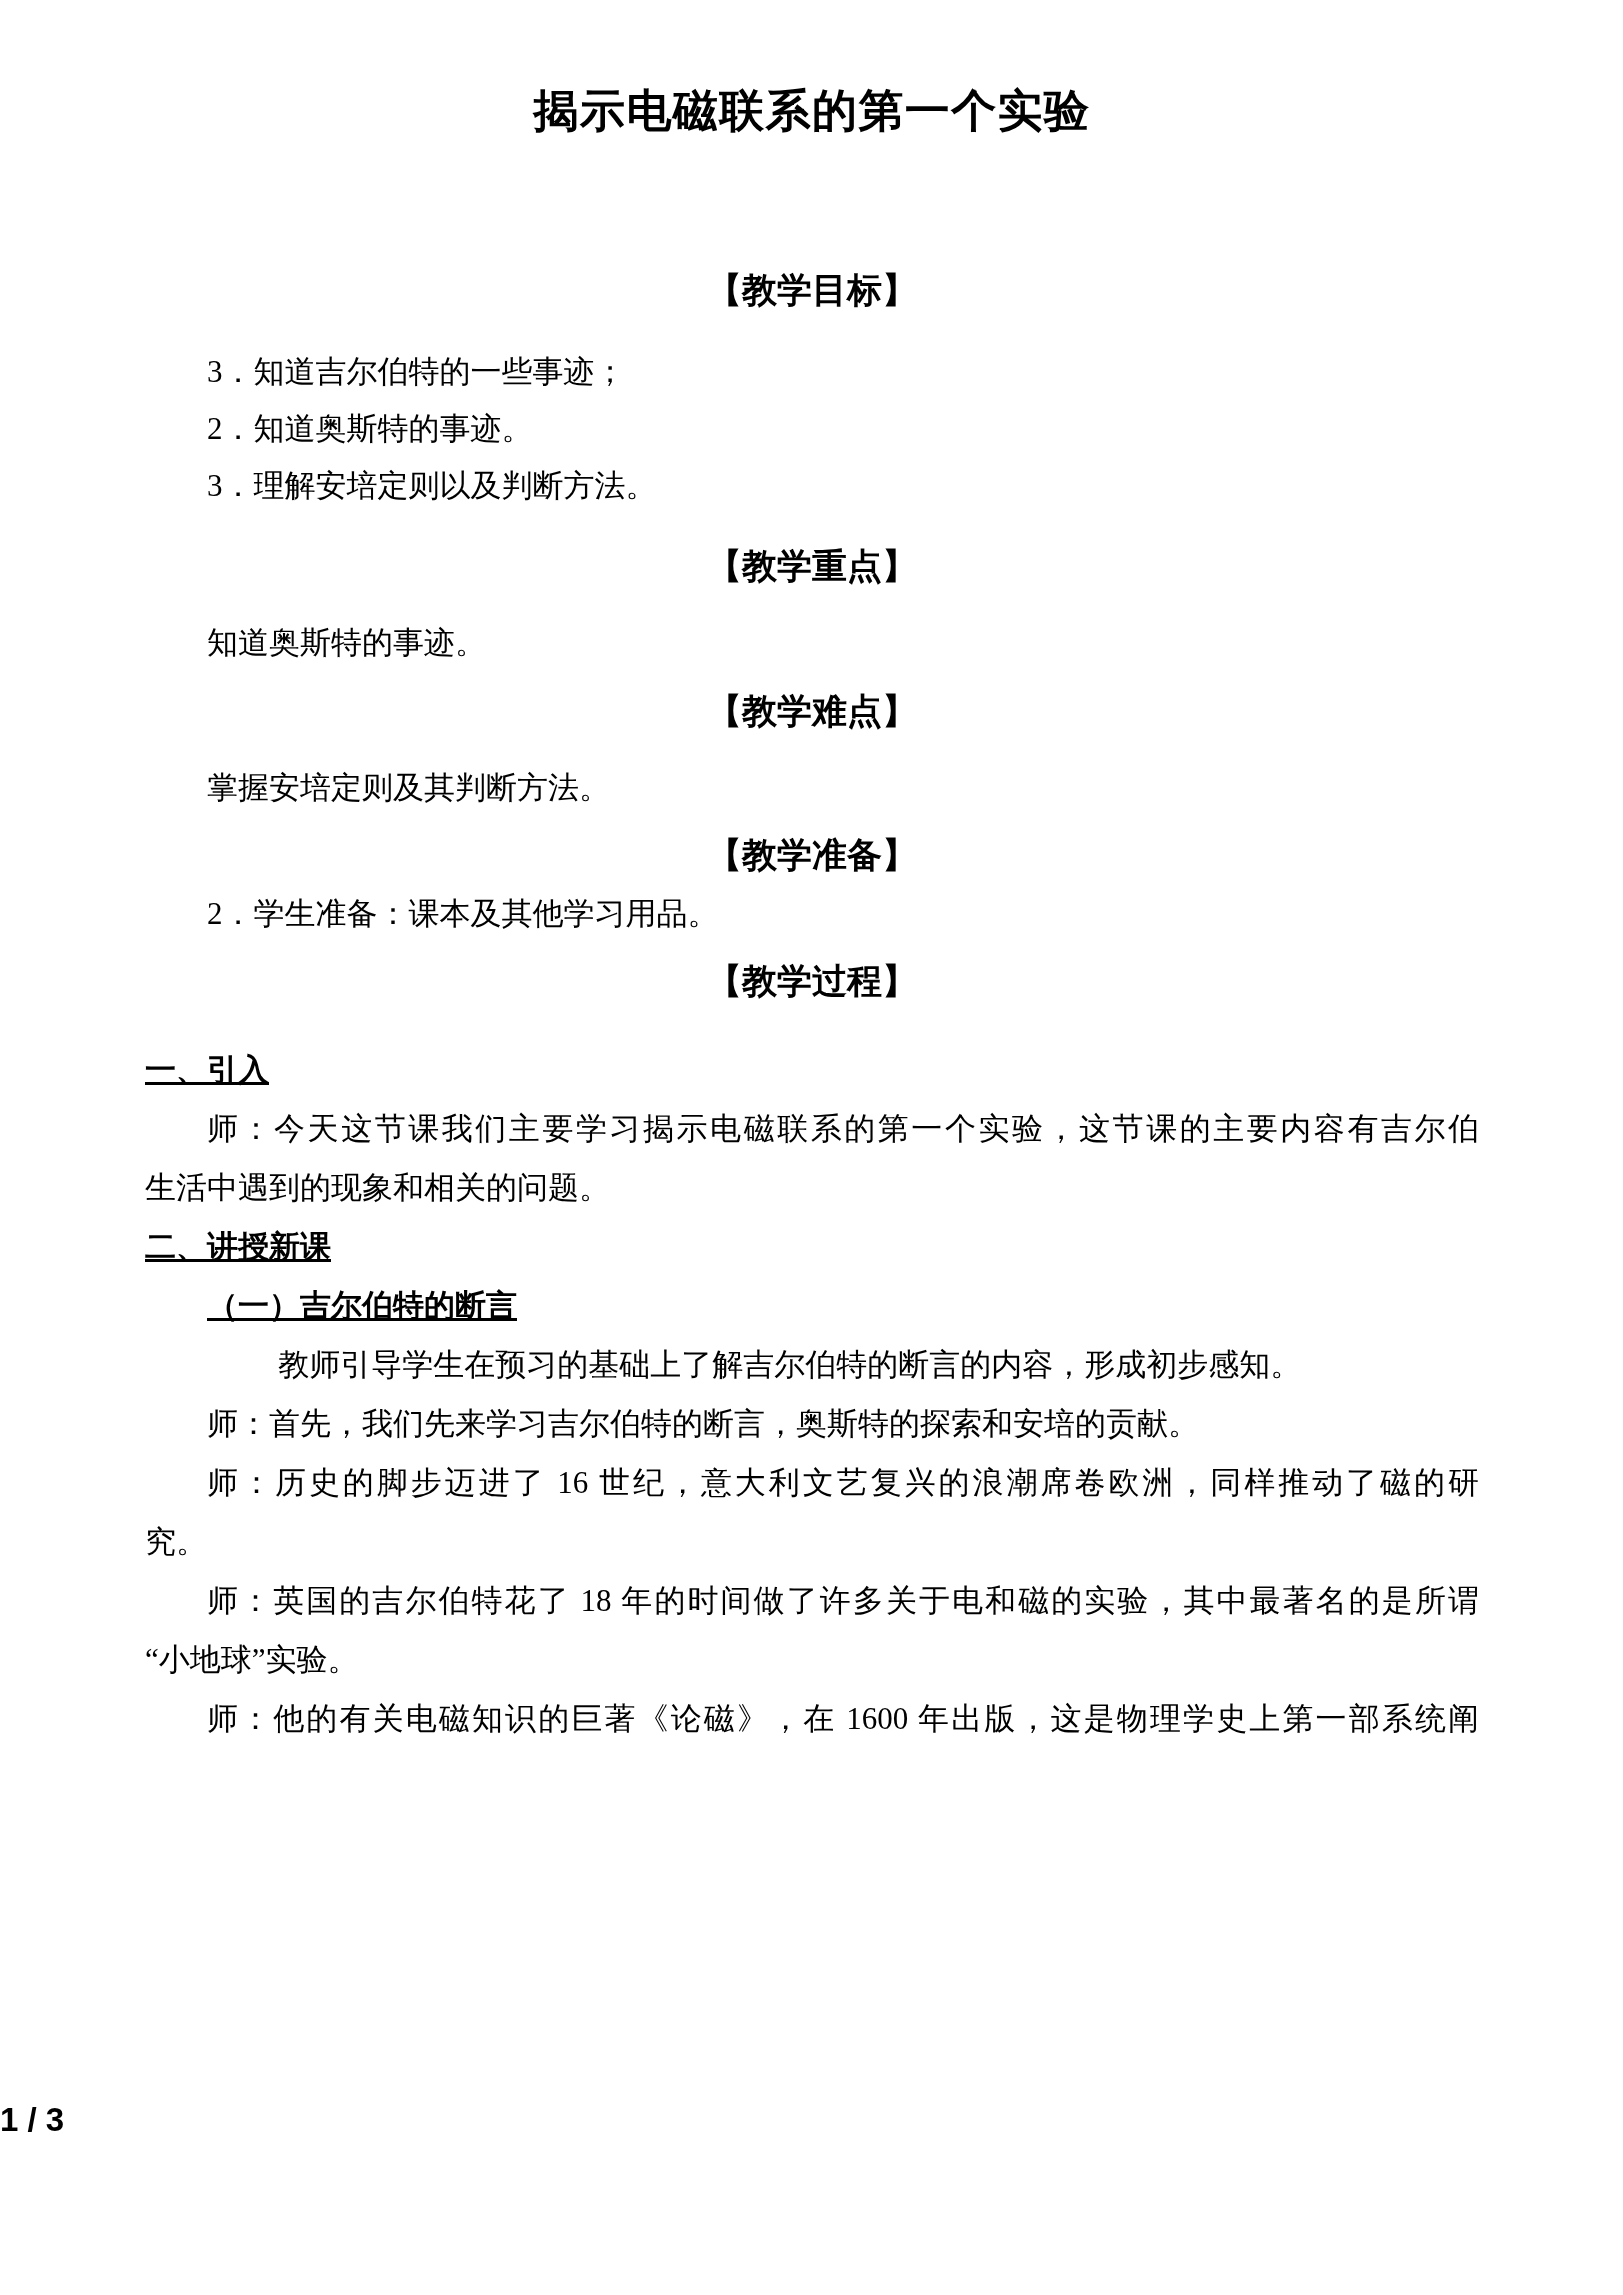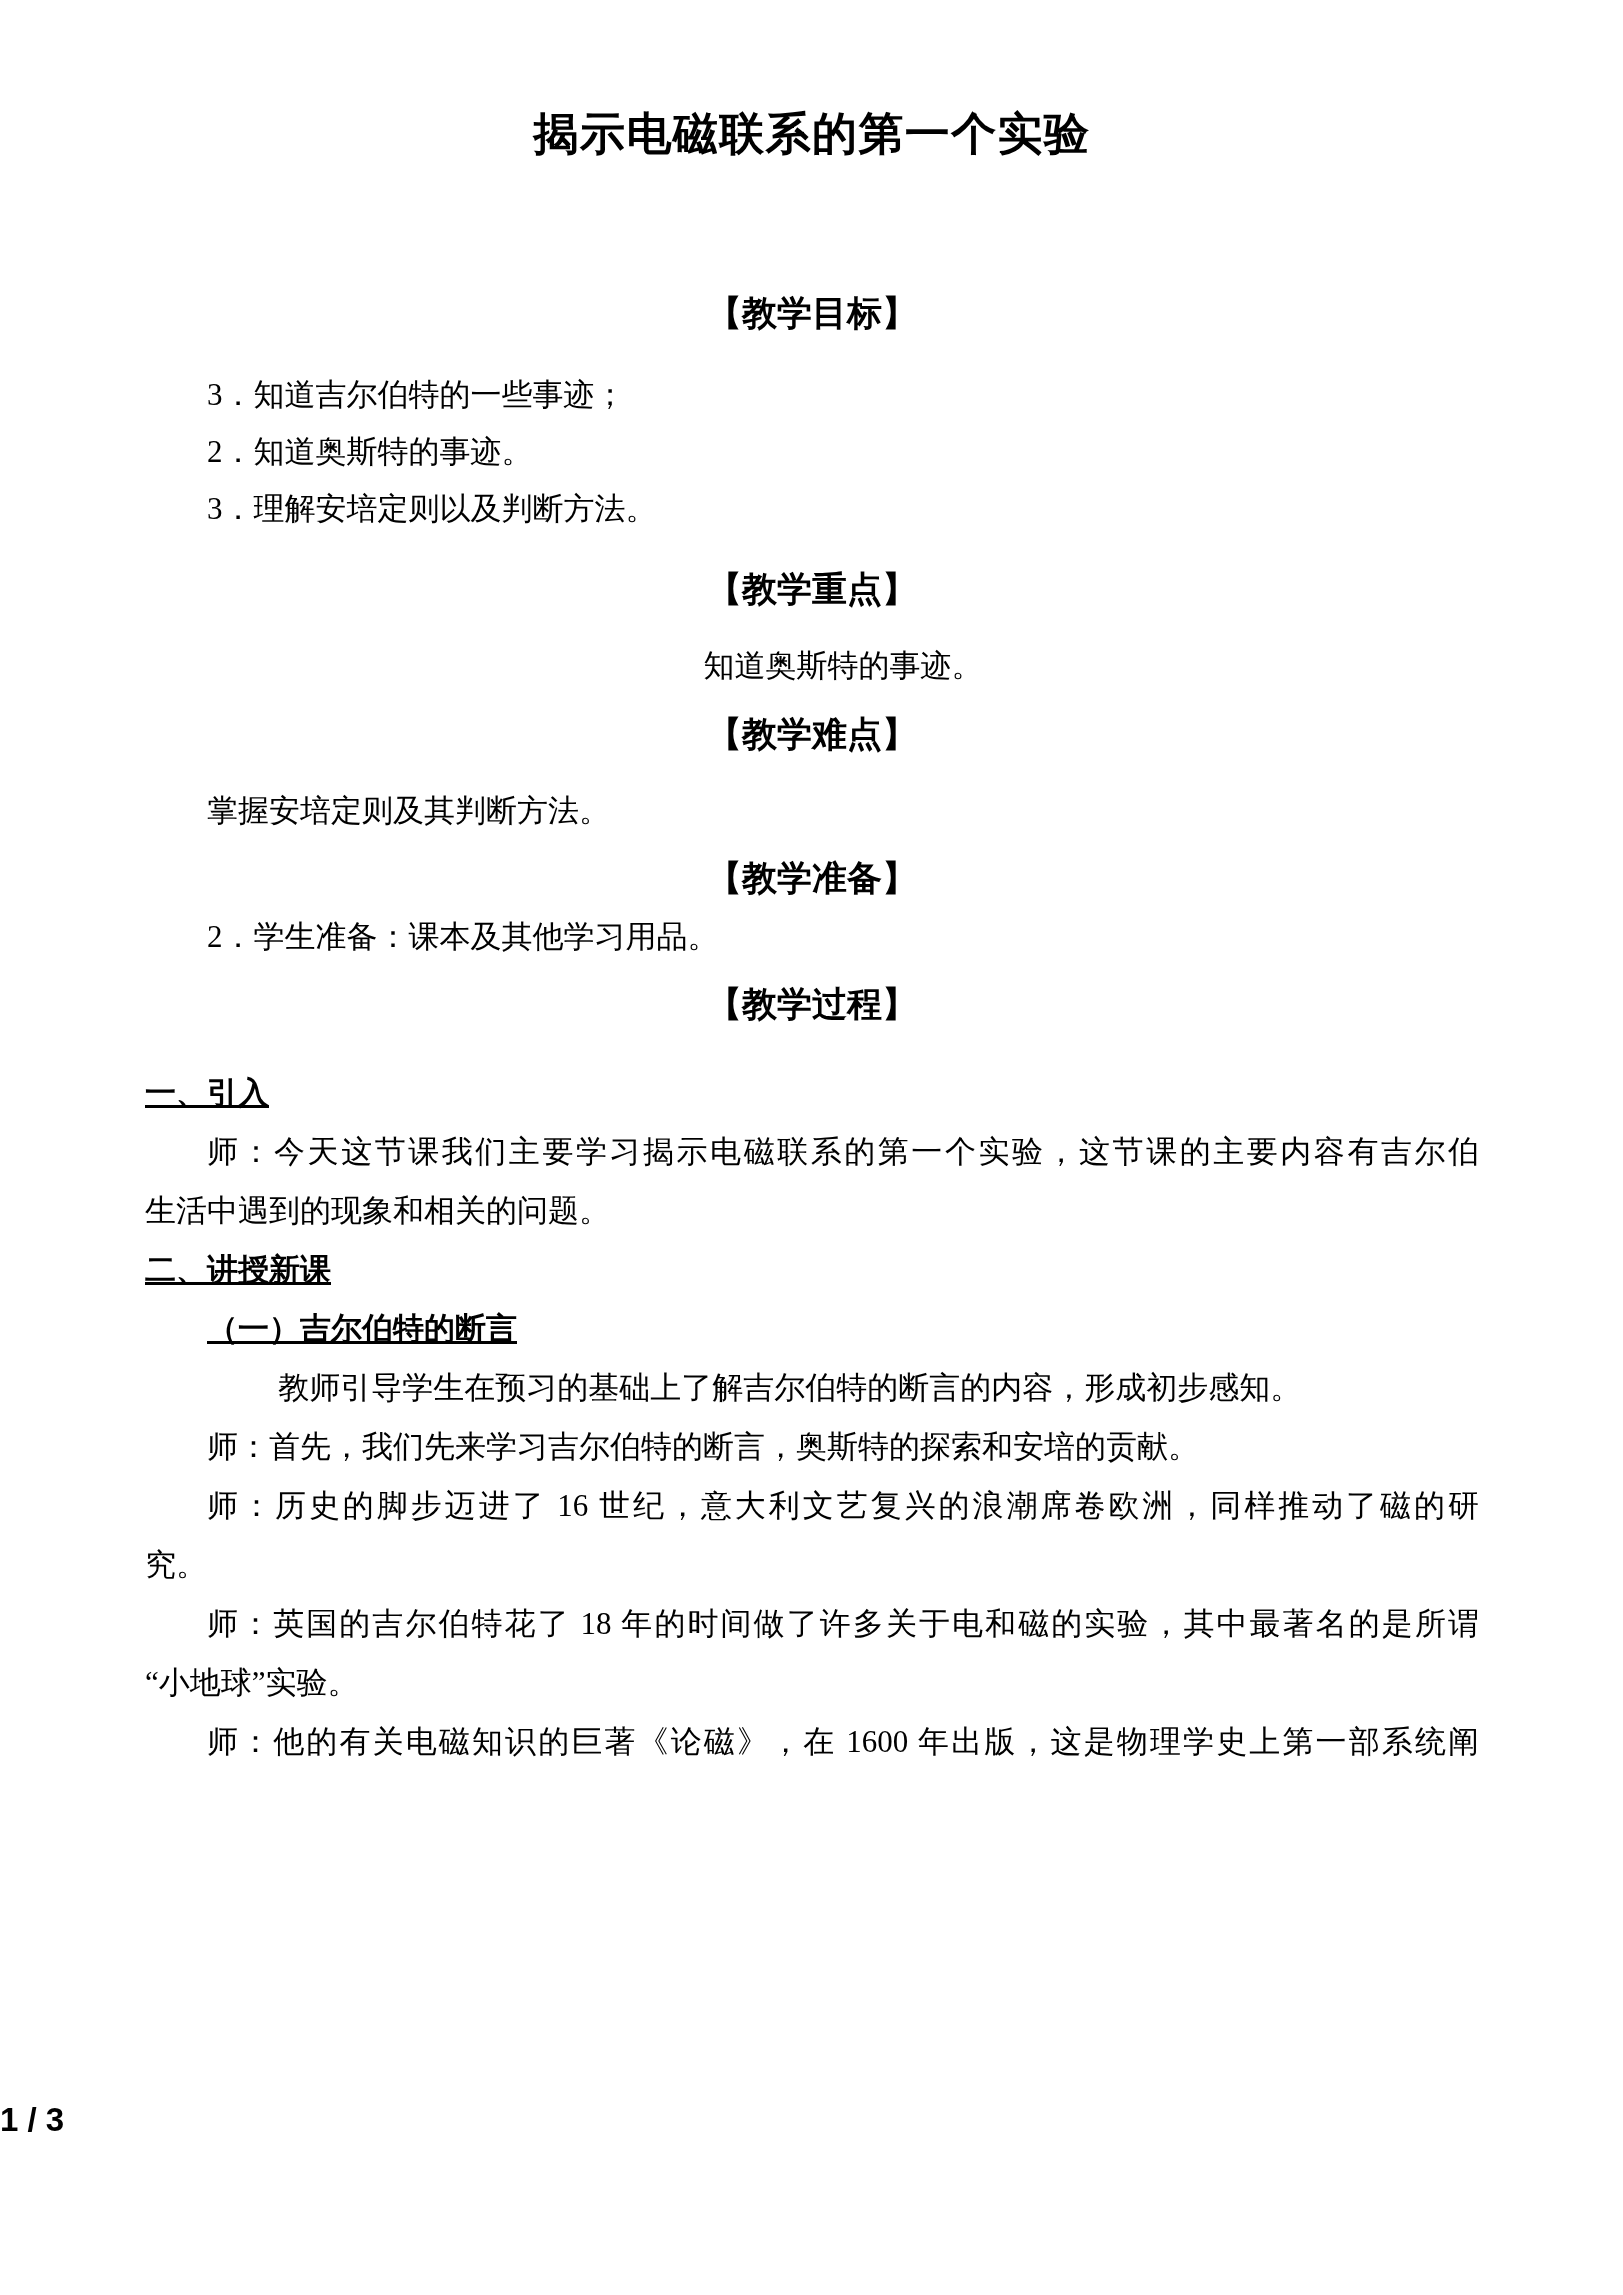--- a/index.html
+++ b/index.html
@@ -16,21 +16,21 @@
     font-family: "Liberation Serif", serif;
     overflow: hidden;
   }
   .content {
     position: absolute;
     left: 145px;
     right: 144px;
     top: 0;
   }
   .doc-title {
-    margin-top: 104px;
+    margin-top: 81px;
     font-size: 45px;
     line-height: 61px;
     font-weight: bold;
     text-align: center;
     letter-spacing: 1.4px;
   }
   .h-bracket {
     font-size: 35px;
     line-height: 59px;
     font-weight: bold;
@@ -48,21 +48,21 @@
     font-size: 31px;
     line-height: 59px;
     font-weight: bold;
     text-decoration: underline;
   }
   .j {
     text-align: justify;
     text-align-last: justify;
   }
   .mt34 { margin-top: 23px; }
-  .mt27 { margin-top: 18.4px; text-align: center; }
+  .mt27 { margin-top: 18.4px; }
   .mt25 { margin-top: 17px; }
   .mt15 { margin-top: 10.2px; }
   .mt14 { margin-top: 9.5px; }
   .mt43 { margin-top: 29px; }
   .mt174 { margin-top: 119px; }
   .footer {
     position: absolute;
     left: 0;
     right: 0;
     top: 2103px;

